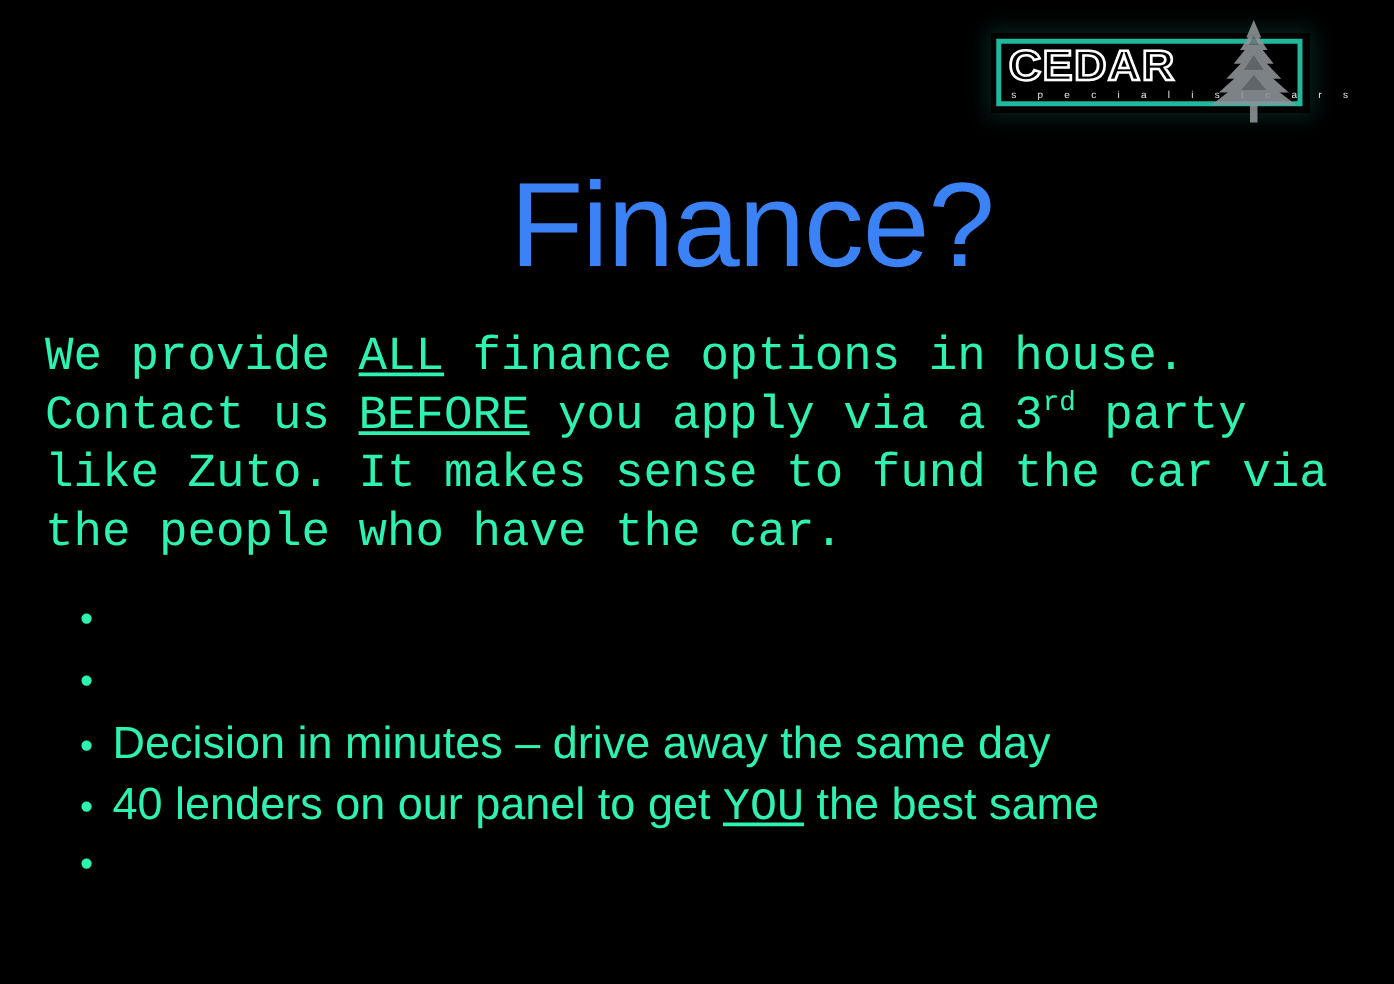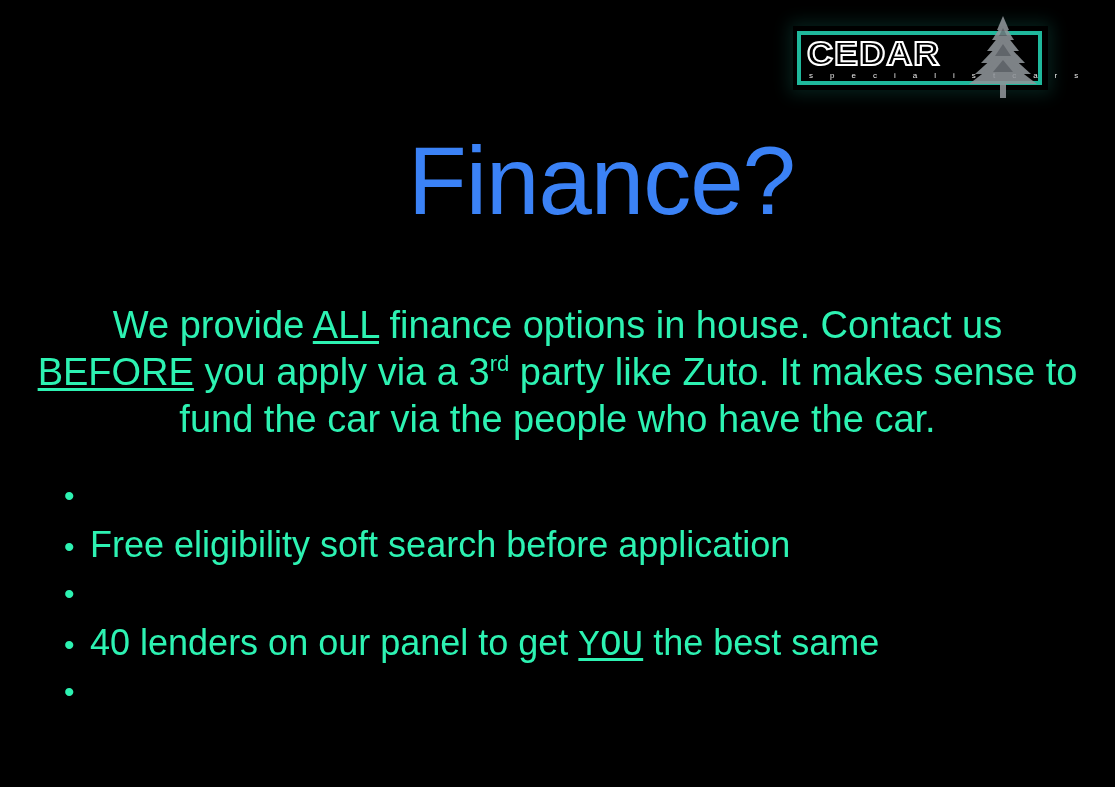--- a/index.html
+++ b/index.html
@@ -101,26 +101,24 @@
     letter-spacing: -1px;
     margin-left: 44px;
   }
 
   
   #paragraph {
     position: absolute;
     left: 36px;
     top: 262px;
     width: 1043px;
-    text-align: center;
-    font-family: Liberation Sans, sans-serif;
+    font-family: Liberation Mono, monospace;
     font-size: 38px;
     line-height: 47px;
     color: #2df2b2;
-    margin-top: 40px;
   }
   #paragraph .u { text-decoration: underline; text-underline-offset: 3px; }
   #paragraph sup { font-size: 0.58em; vertical-align: super; line-height: 0; }
 
   
   #bullets {
     position: absolute;
     left: 64px;
     top: 471px;
     width: 980px;
@@ -180,25 +178,25 @@
   </div>
 
   <div id="bullets">
 
     <div class="bullet-row">
       <span class="bullet-dot">•</span>
     </div>
 
     <div class="bullet-row">
       <span class="bullet-dot">•</span>
-      <span class="bullet-text"><span>Free eligibility soft search before application</span><span class="u"></span><span></span></span>
-    </div>
-
-    <div class="bullet-row">
-      <span class="bullet-dot">•</span>
+    </div>
+
+    <div class="bullet-row">
+      <span class="bullet-dot">•</span>
+      <span class="bullet-text"><span>Decision in minutes – drive away the same day</span><span class="u"></span><span></span></span>
     </div>
 
     <div class="bullet-row">
       <span class="bullet-dot">•</span>
       <span class="bullet-text"><span>40 lenders on our panel to get </span><span class="u">YOU</span><span> the best same</span></span>
     </div>
 
     <div class="bullet-row">
       <span class="bullet-dot">•</span>
     </div>

